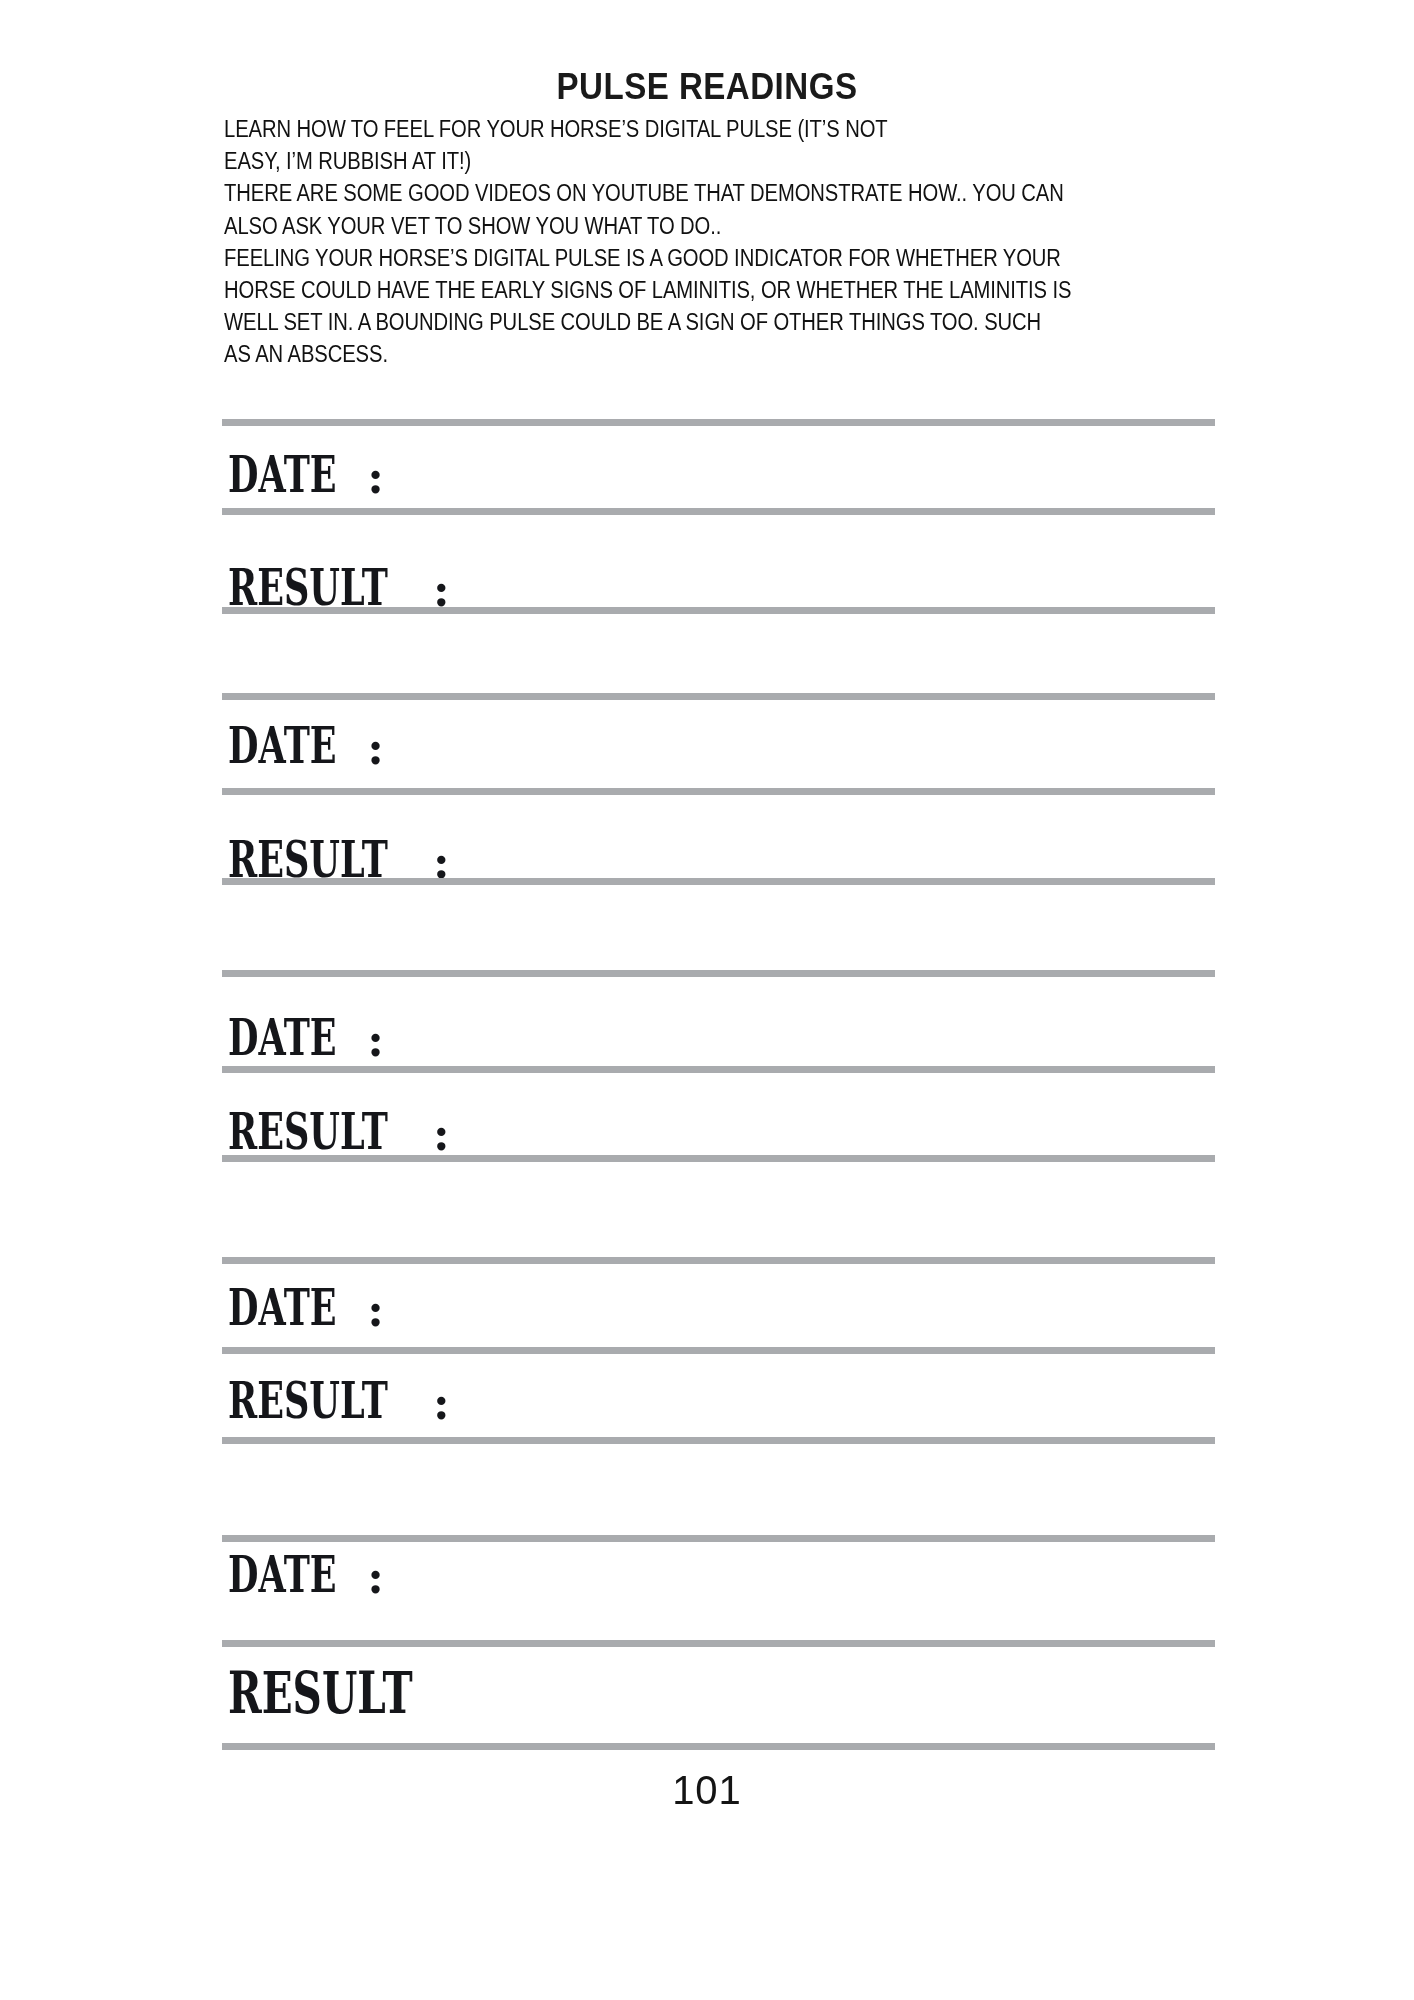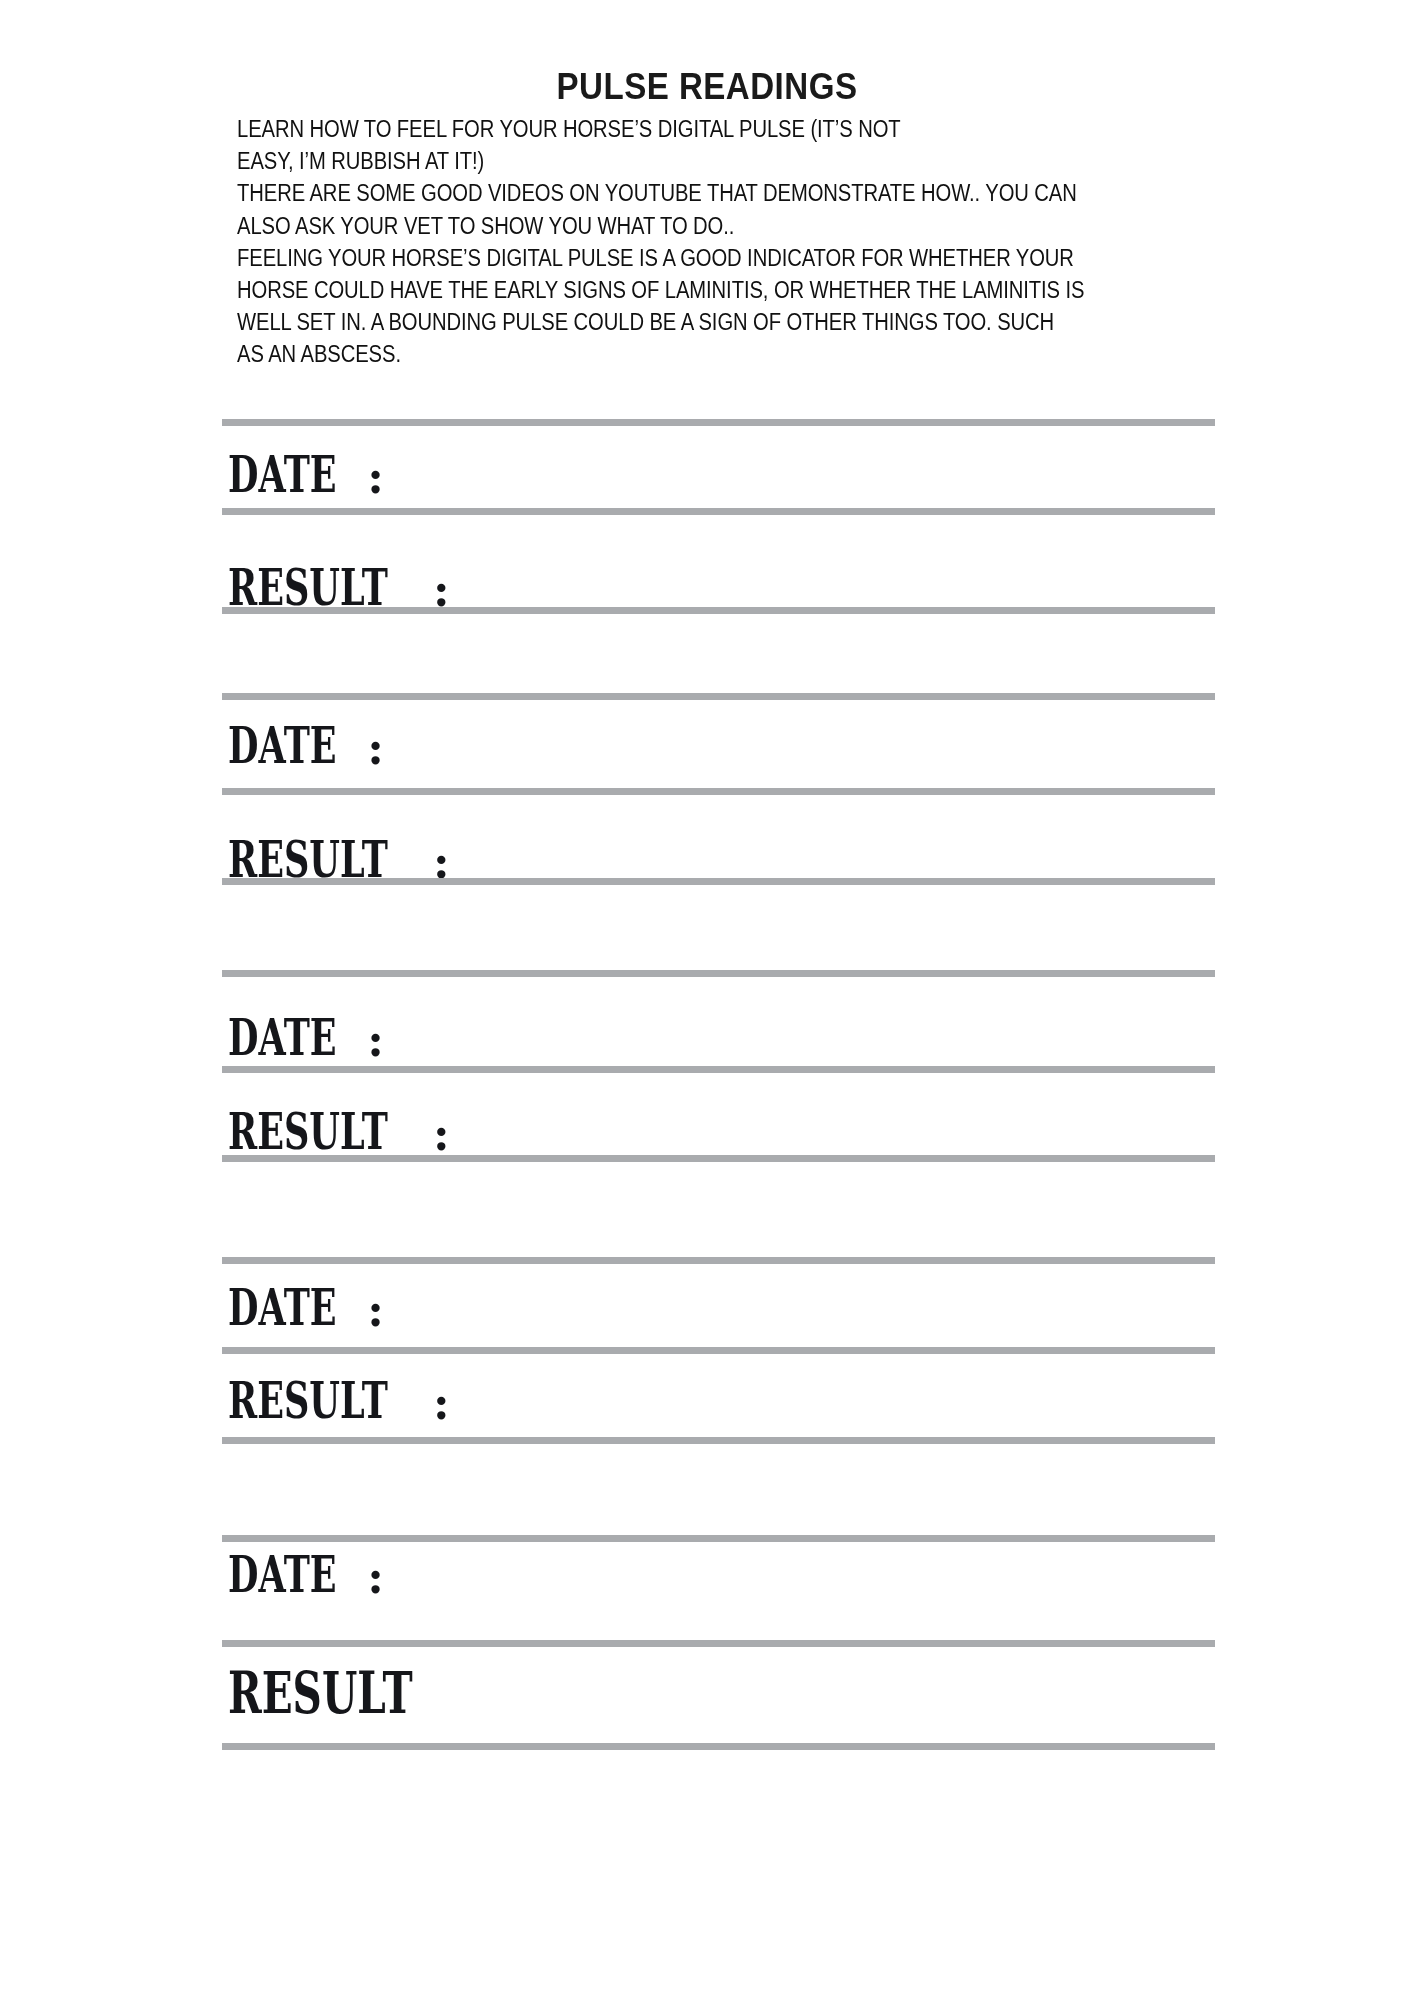--- a/index.html
+++ b/index.html
@@ -33,21 +33,21 @@
     font-size: 36px;
     font-weight: bold;
     letter-spacing: 0.5px;
     font-family: "Liberation Sans", sans-serif;
     transform: scaleX(0.92);
   }
 
   
   .intro {
     position: absolute;
-    left: 237px;
+    left: 224px;
     top: 113px;
     width: 987px;
     font-size: 23.5px;
     line-height: 32.2px;
     font-family: "Liberation Sans", sans-serif;
     font-weight: 400;
     color: #111111;
     letter-spacing: -0.1px;
   }
   .intro p {
@@ -171,14 +171,15 @@
   <div class="field-label lbl-date" style="left:228px; top:1555px">
     <span class="word">DATE</span><span class="colon">:</span>
   </div>
   <div class="rule" style="top:1640px"></div>
 
   <div class="field-label lbl-res-last" style="left:228px; top:1670px">
     <span class="word">RESULT</span><span class="colon"></span>
   </div>
   <div class="rule" style="top:1743px"></div>
 
+  <div class="page-number">101</div>
 
 </div>
 
 </body></html>

